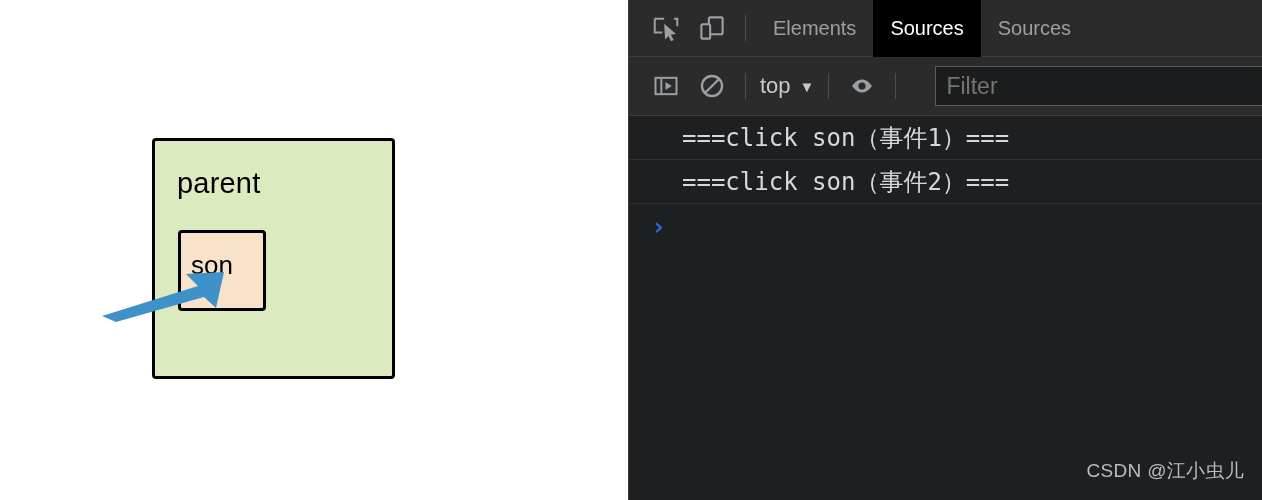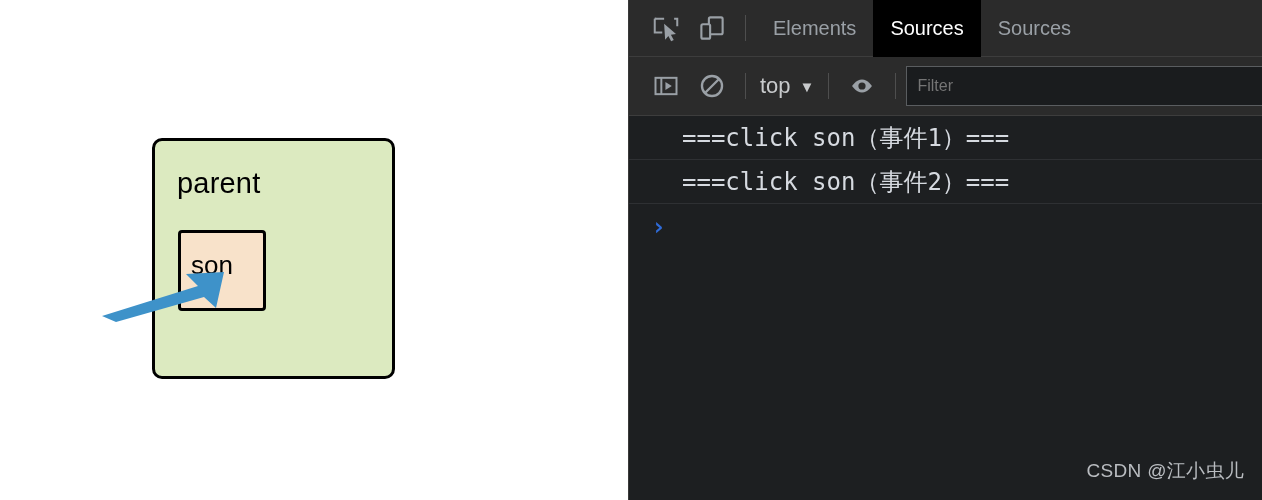--- a/index.html
+++ b/index.html
@@ -27,21 +27,21 @@
     background: #ffffff;
     overflow: hidden;
   }
   .parent-box {
     position: absolute;
     left: 152px; top: 138px;
     width: 243px; height: 241px;
     box-sizing: border-box;
     background: #dceac0;
     border: 3px solid #000000;
-    border-radius: 10px;
+    border-radius: 4px;
   }
   .parent-label {
     position: absolute;
     left: 22px; top: 28px;
     font-size: 29px;
     color: #000000;
     font-family: "Liberation Sans", sans-serif;
     line-height: 1;
     letter-spacing: 0.2px;
   }
@@ -145,26 +145,27 @@
     line-height: 1;
     color: #c8cacc;
   }
   .filter-input {
     flex: 1;
     height: 40px;
     margin-right: 0;
     background: #1a1c1e;
     border: 1px solid #5a5d60;
     color: #9c9fa3;
-    font-size: 16px;
+    font-size: 23px;
     font-family: "Liberation Sans", sans-serif;
     padding: 0 10px;
     box-sizing: border-box;
     outline: none;
     border-right: none;
+    margin-left: 29px;
   }
 
   .console-rows {
     position: relative;
   }
   .console-row {
     height: 44px;
     border-bottom: 1px solid #2e3033;
     display: flex;
     align-items: center;

